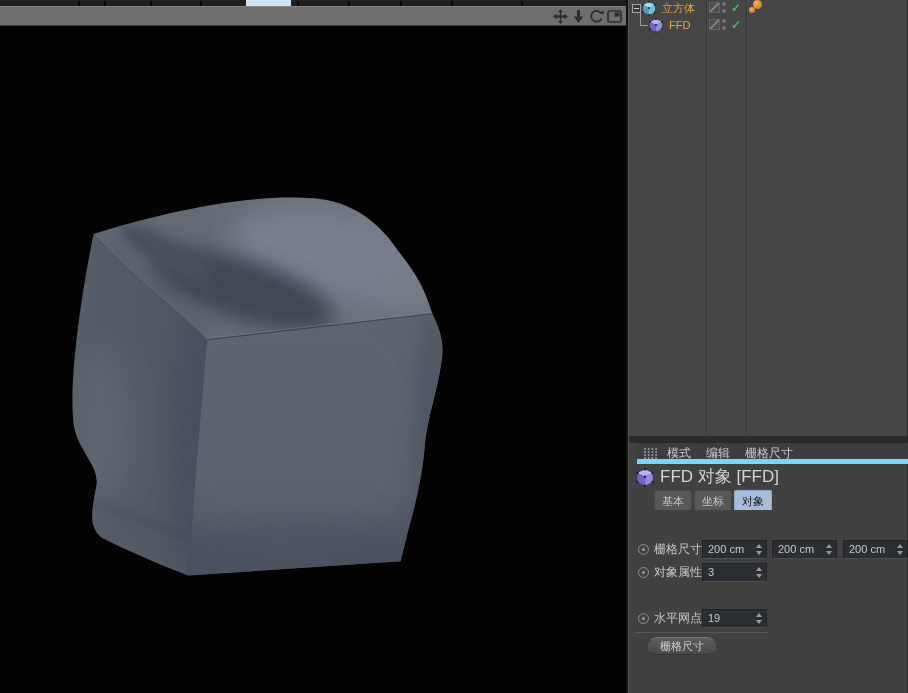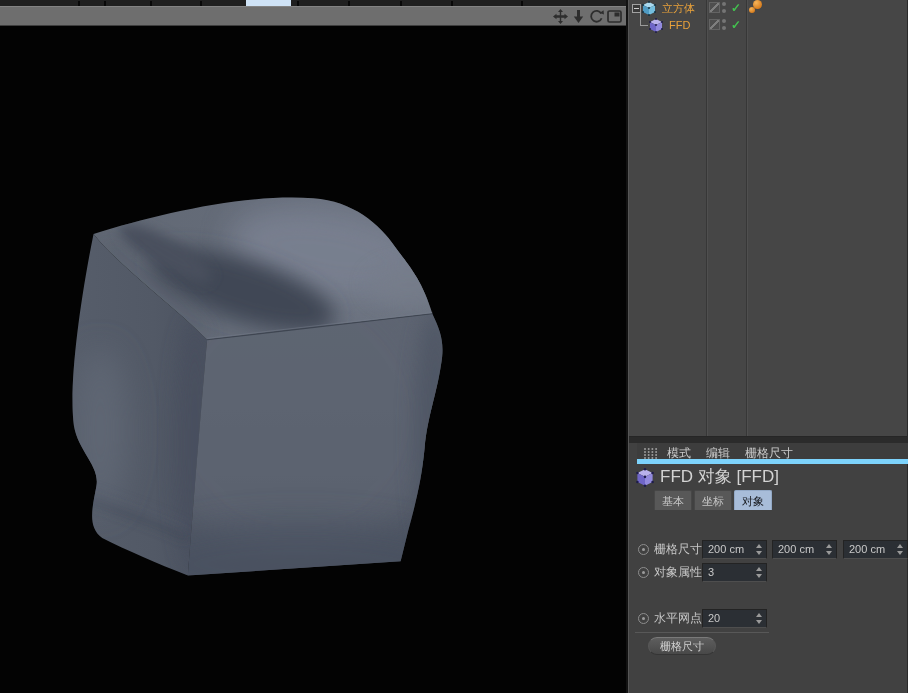--- a/index.html
+++ b/index.html
@@ -367,21 +367,21 @@
         </span>
       </div>
 
 
       <div class="arow" style="top:164px">
         <span class="keyring">
             <i></i>
           </span>
         <span class="alabel">水平网点</span>
         <span class="afield" style="left:73px">
-          <span class="fval">20</span>
+          <span class="fval">19</span>
           <span class="spin">
               <i class="up"></i>
               <i class="dn"></i>
             </span>
         </span>
       </div>
 
       <div class="am-hline"></div>
       <button class="am-btn">栅格尺寸</button>
 

